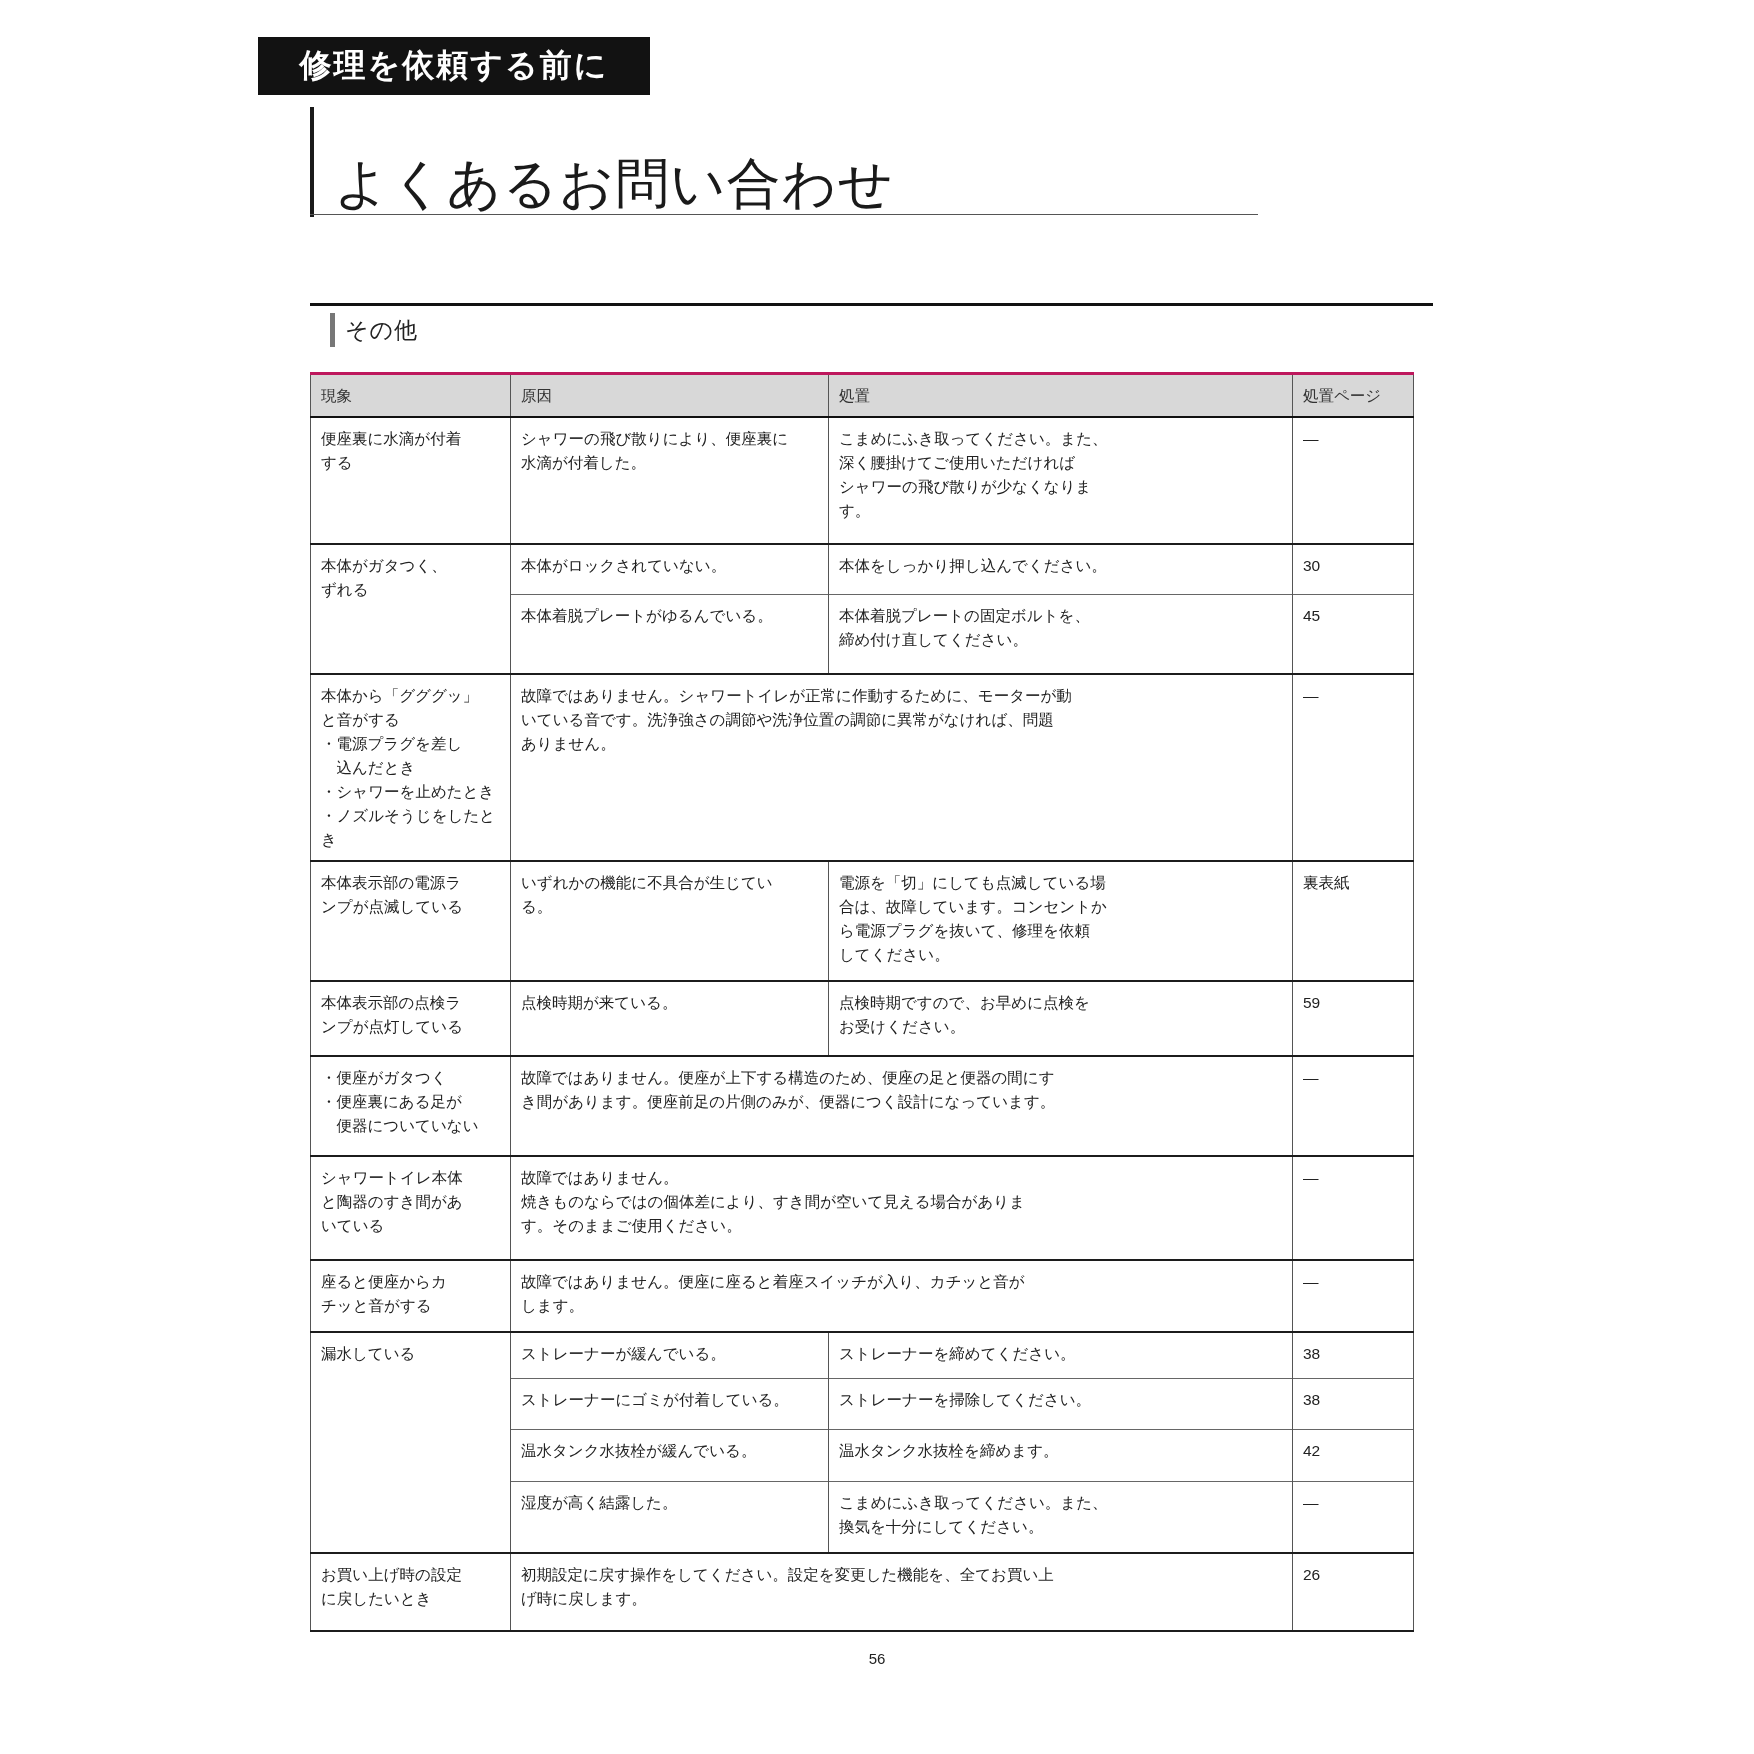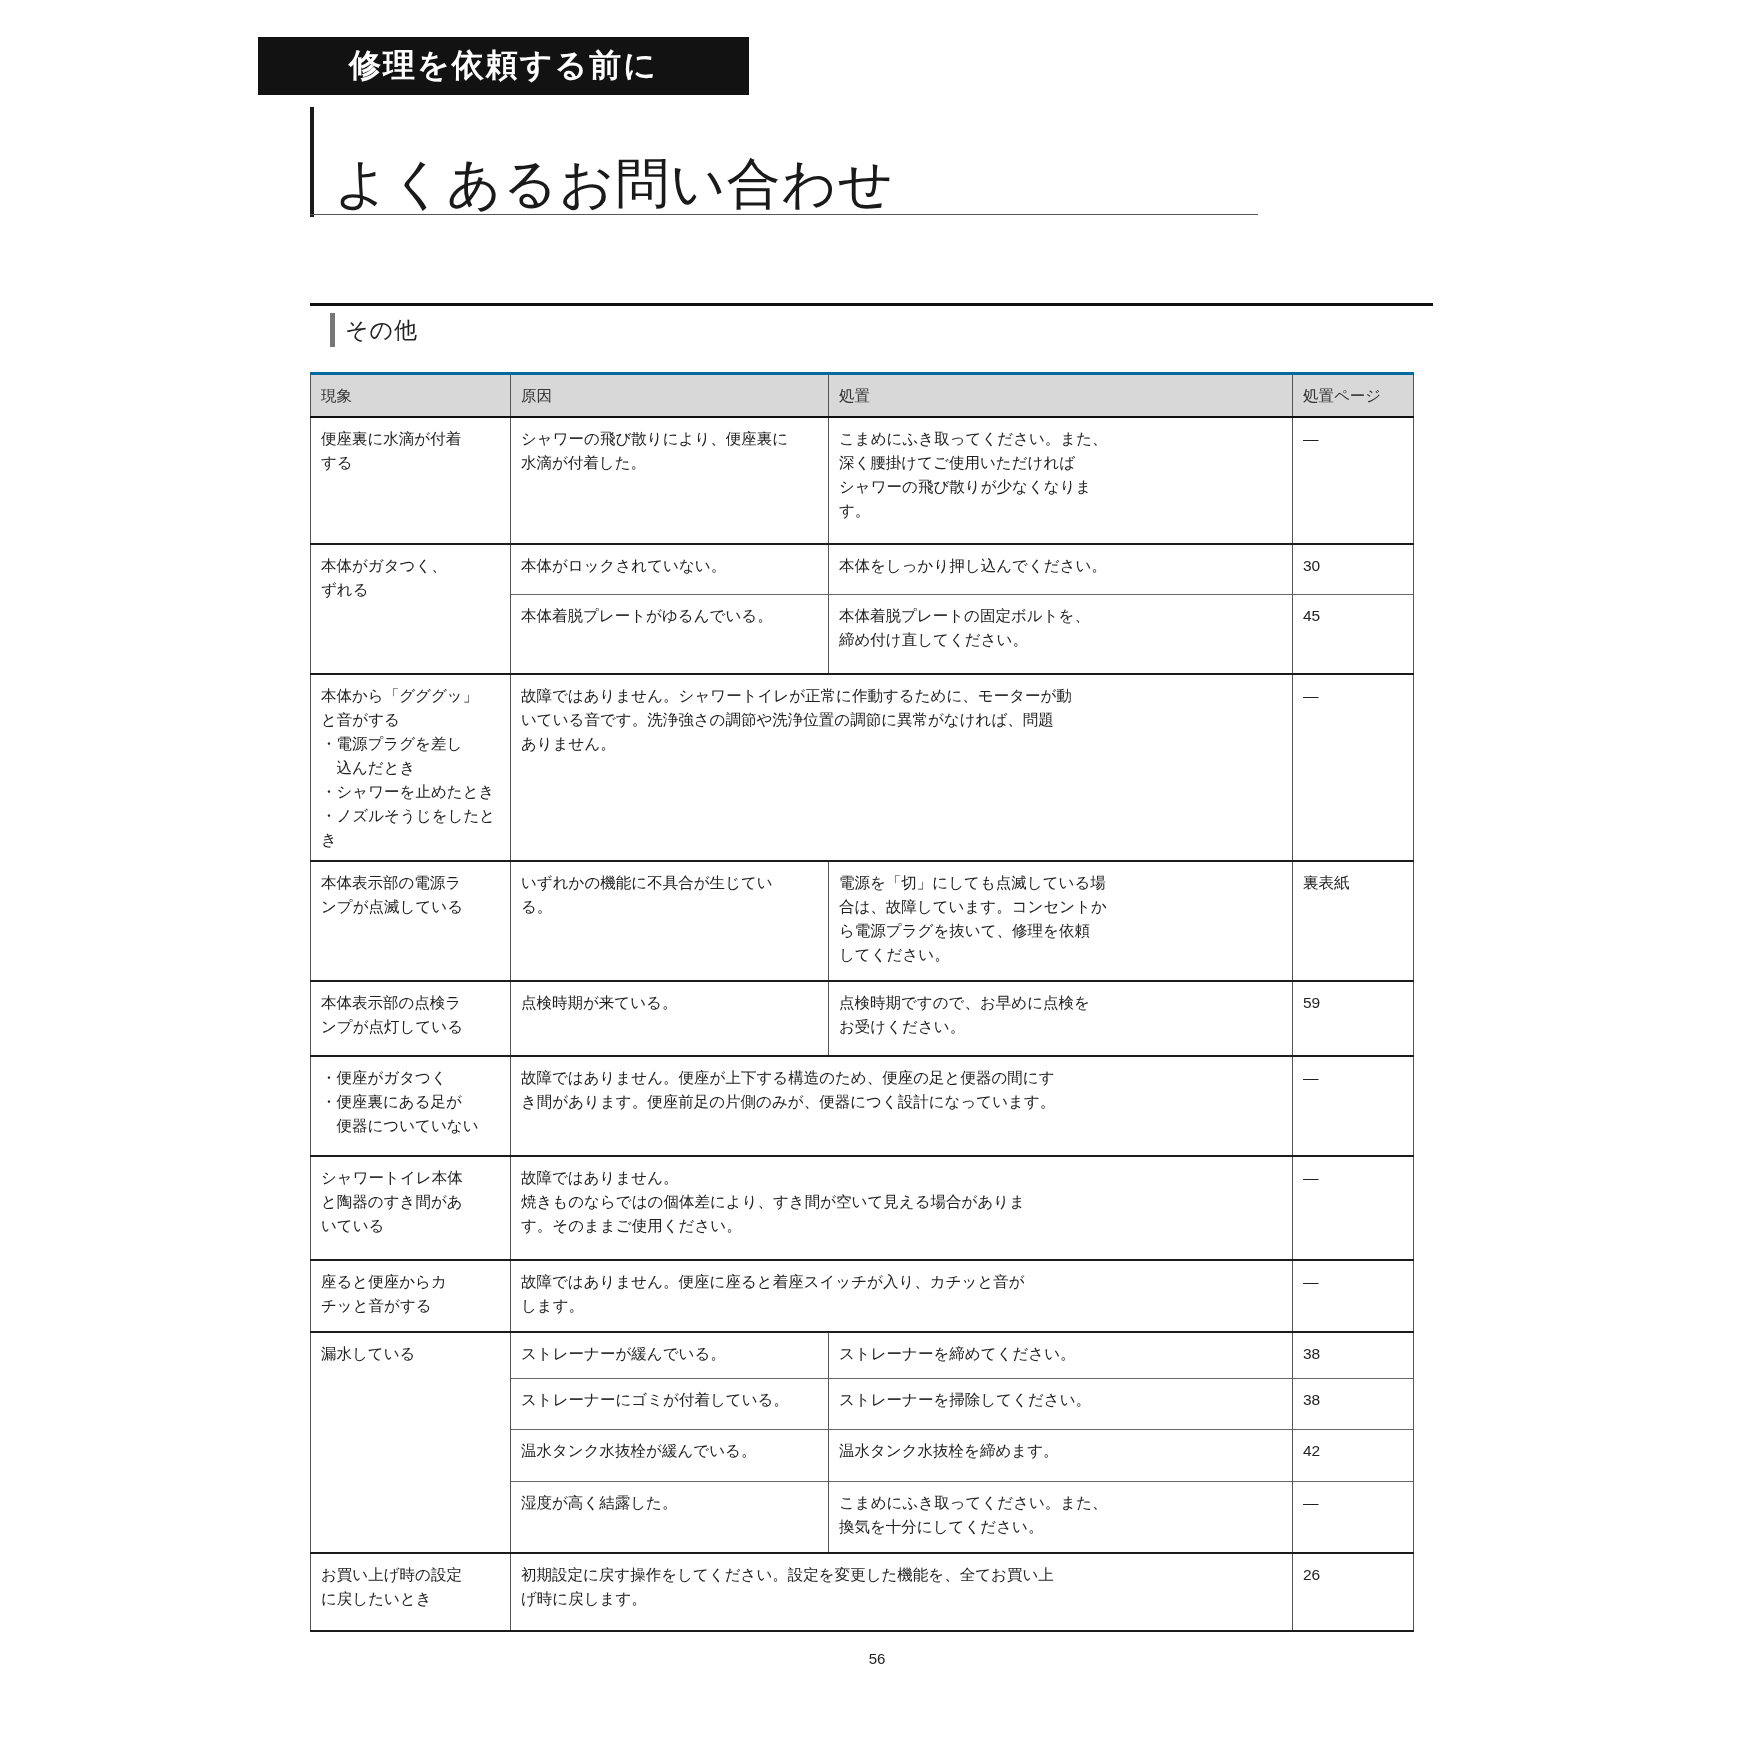--- a/index.html
+++ b/index.html
@@ -6,21 +6,21 @@
   .page{
     position:relative;
     width:1754px;height:1754px;
     background:#ffffff;
     font-family:"Liberation Sans","DejaVu Sans",sans-serif;
     color:#1a1a1a;
     overflow:hidden;
   }
   
   .banner{
-    position:absolute;left:258px;top:37px;width:491px;height:58px;
+    position:absolute;left:258px;top:37px;width:392px;height:58px;
     background:#121212;color:#ffffff;
     display:flex;align-items:center;justify-content:center;
     font-size:32px;font-weight:bold;letter-spacing:2px;
   }
   
   .title-bar{
     position:absolute;left:310px;top:107px;width:4px;height:110px;background:#1a1a1a;
   }
   .page-title{
     position:absolute;left:334px;top:148px;
@@ -49,21 +49,21 @@
   table.faq col.c4{width:121px;}
   table.faq th,table.faq td{
     vertical-align:top;text-align:left;font-weight:normal;
     padding:9px 6px 8px 10px;
     border-left:1px solid #555;border-right:1px solid #555;
     white-space:pre-line;
     overflow:hidden;
   }
   table.faq tr.hdr th{
     background:#d8d8d8;color:#333;
-    border-top:3px solid #0369a1;border-bottom:2px solid #111;
+    border-top:3px solid #be185d;border-bottom:2px solid #111;
     height:43px;box-sizing:border-box;
   }
   table.faq tr.g td{border-top:2px solid #1c1c1c;}
   table.faq tr.sub td{border-top:1px solid #666;}
   table.faq tr:last-child td{border-bottom:2px solid #1c1c1c;}
   td.page-cell, th.page-hdr{text-align:center;}
   td.page-cell{padding-left:4px;padding-right:4px;}
   td.bold-page{font-weight:bold;}
   
   .footer-num{

